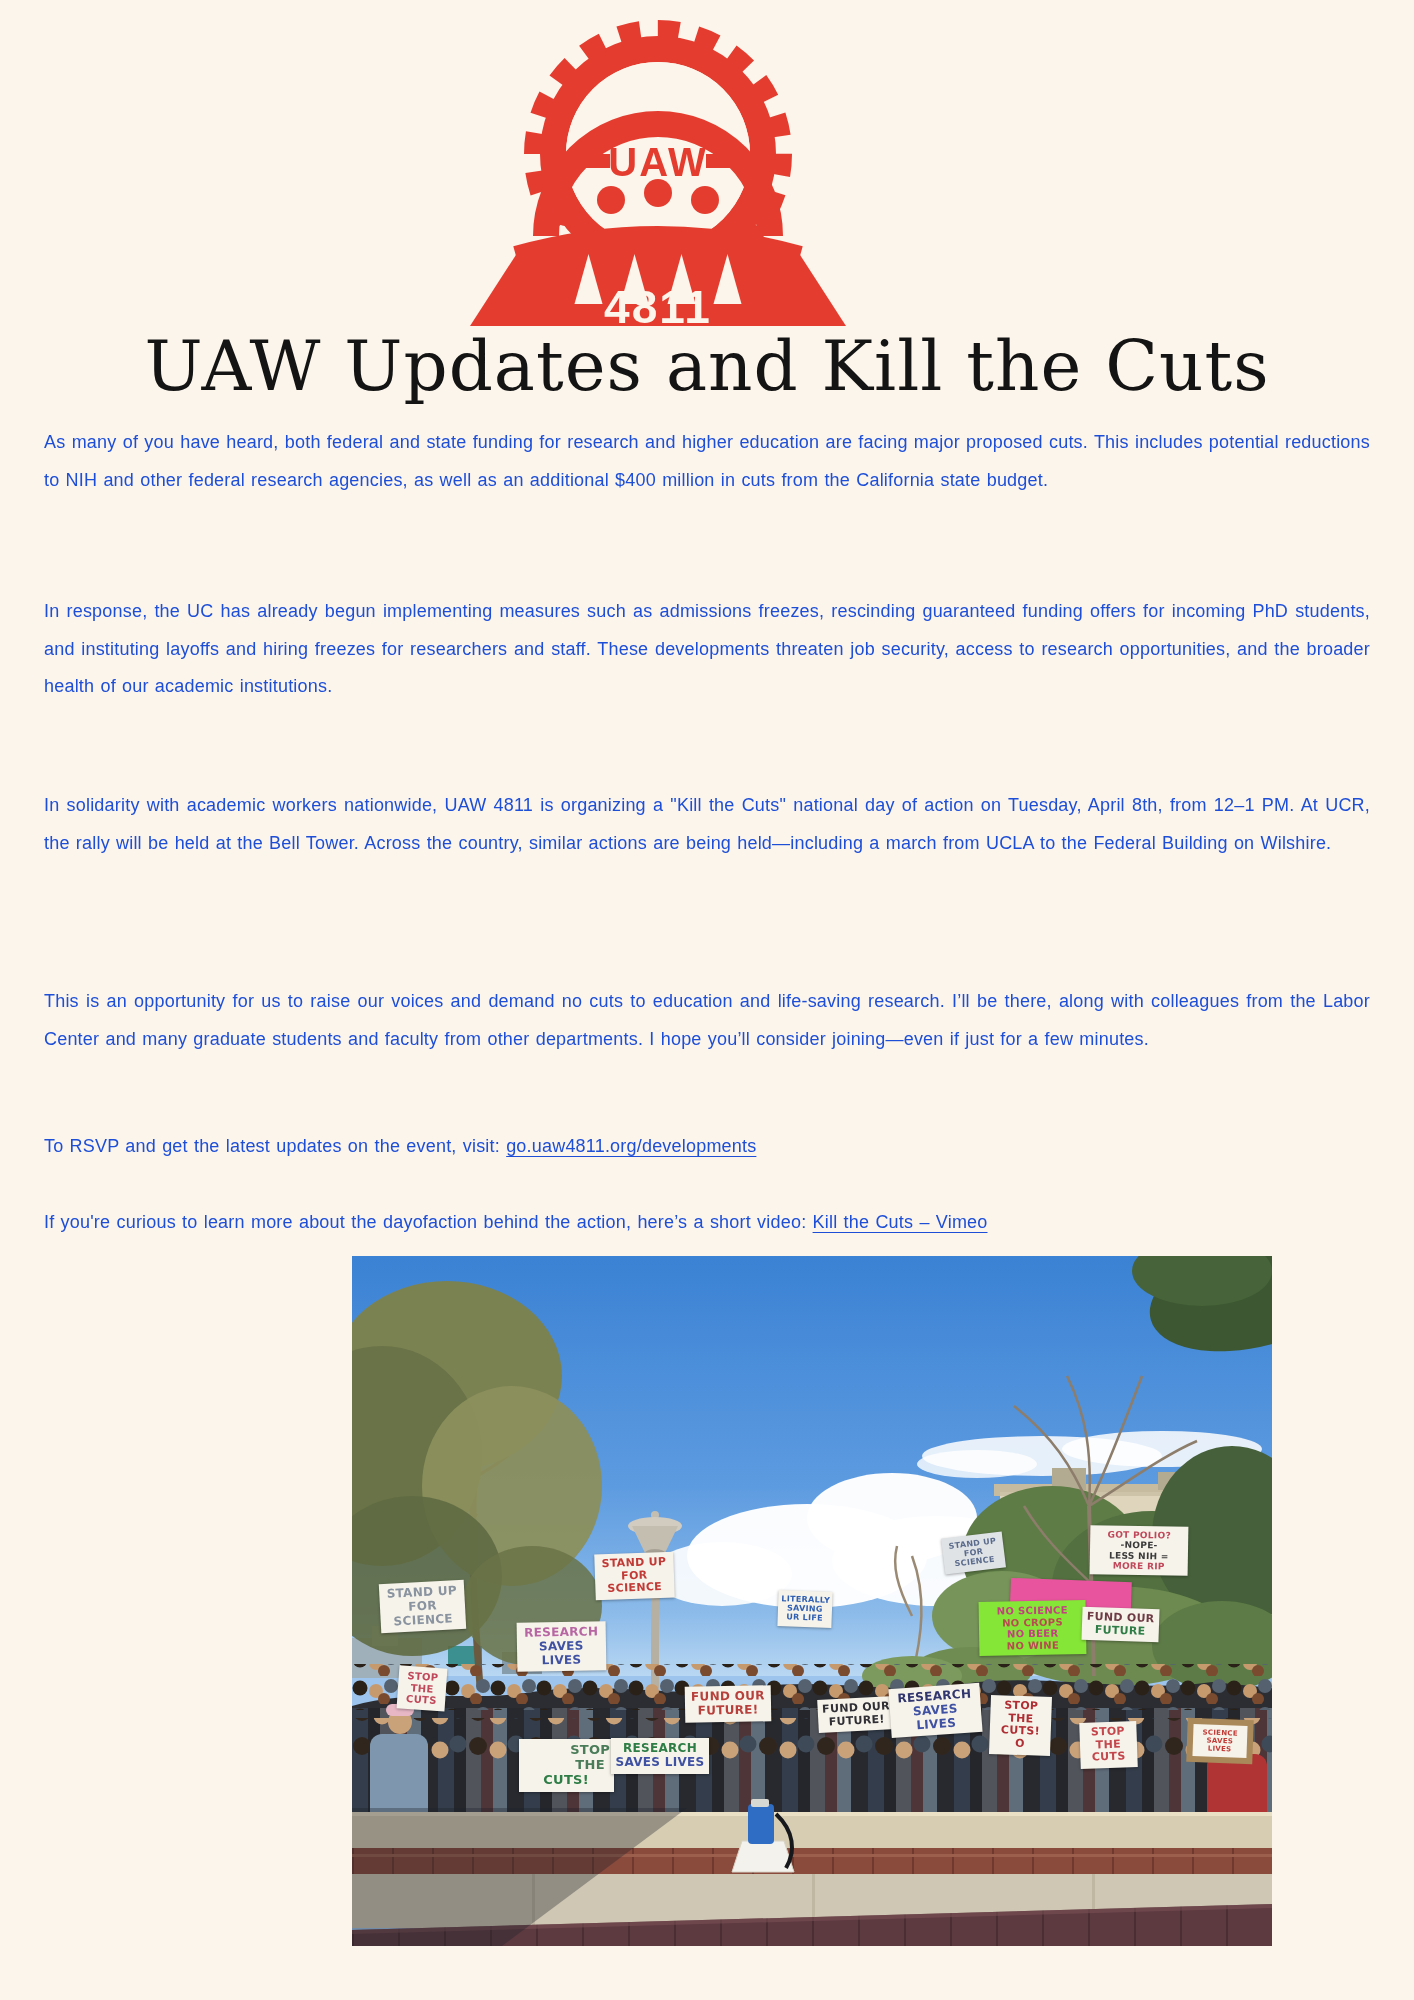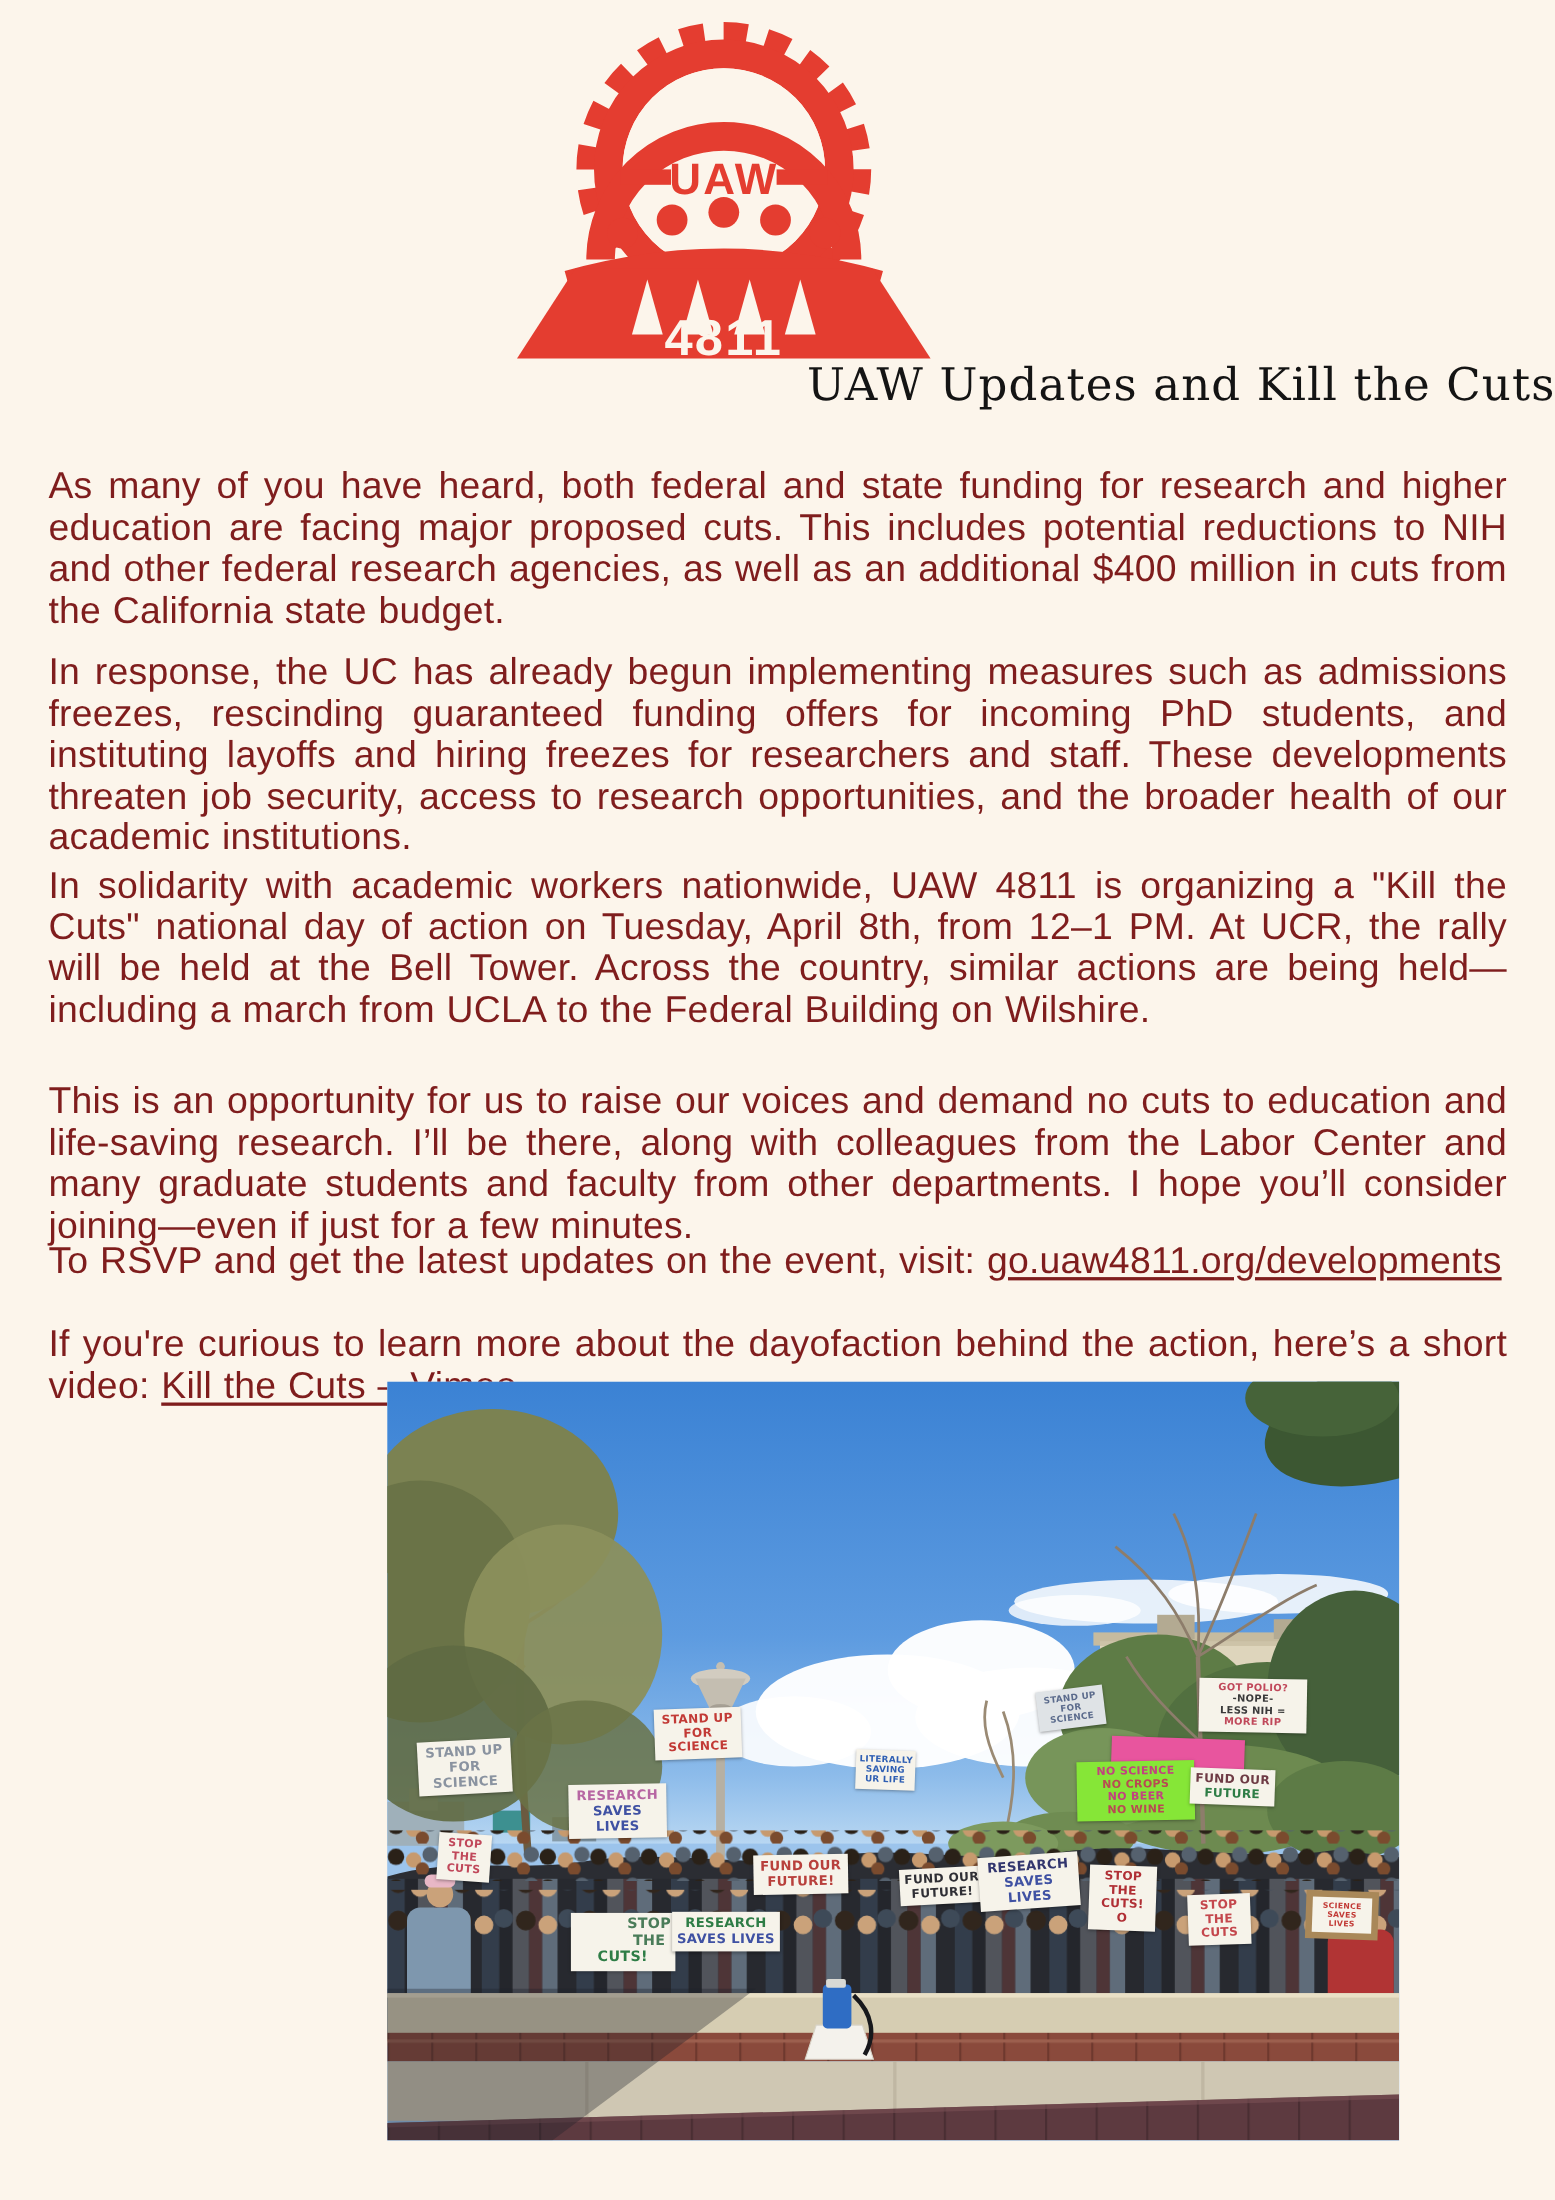--- a/index.html
+++ b/index.html
@@ -5,27 +5,27 @@
   html,body{margin:0;padding:0}
   body{
     width:1414px;height:2000px;position:relative;overflow:hidden;
     background:#fcf5eb;color:#212121;
     font-family:"Liberation Sans",sans-serif;
   }
   .logo-wrap{position:absolute;left:468px;top:4px;width:380px;height:330px}
   .logo-wrap svg{width:100%;height:100%;display:block}
   h1.title{
     position:absolute;top:326px;left:0;width:100%;margin:0;
-    text-align:right;font-family:"DejaVu Serif",serif;font-weight:500;
-    font-size:41px;letter-spacing:1px;color:#141414;
+    text-align:center;font-family:"DejaVu Serif",serif;font-weight:500;
+    font-size:69px;letter-spacing:1px;color:#141414;
   }
   p.body{
     position:absolute;left:44px;width:1326px;margin:0;
-    font-size:34px;line-height:37.6px;letter-spacing:.2px;word-spacing:1px;
-    text-align:justify;color:#7f1d1d;
+    font-size:18px;line-height:37.6px;letter-spacing:.2px;word-spacing:1px;
+    text-align:justify;color:#1d4ed8;
   }
   .p1{top:424px}.p2{top:593px}.p3{top:787px}.p4{top:983px}
   .rsvp{top:1128px;text-align:left}
   .vimeo{top:1204px}
   a.link{color:inherit;text-decoration:underline;text-underline-offset:4px;cursor:pointer}
   .photo{
     position:absolute;left:352px;top:1256px;width:920px;height:690px;
     overflow:hidden;background:#9cc4ec;
   }
   .photo svg.scene{position:absolute;left:0;top:0;width:100%;height:100%}

